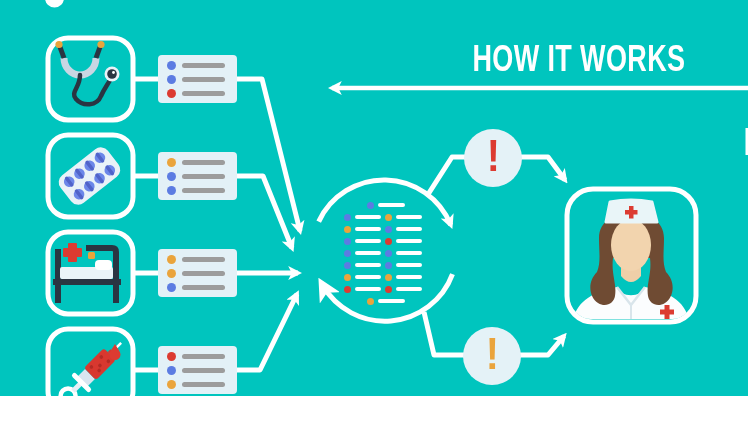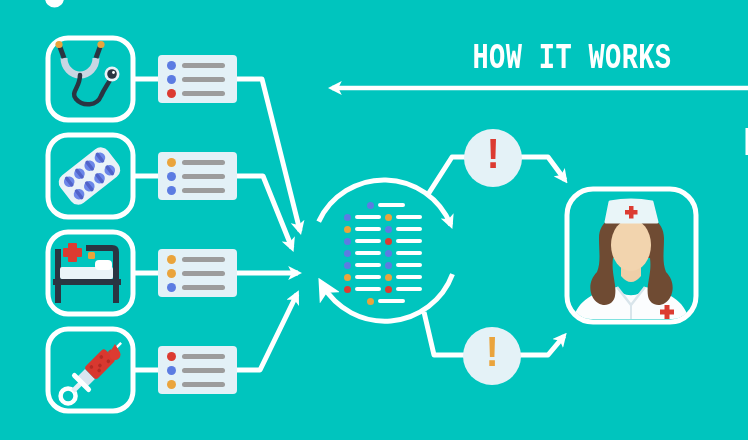--- a/index.html
+++ b/index.html
@@ -1,18 +1,18 @@
 <!DOCTYPE html>
 <html><head>
 <meta charset="utf-8">
 <style>
   html,body{margin:0;padding:0;}
   #stage{
-    position:relative;width:748px;height:440px;overflow:hidden;
-    background:#00C5BE;font-family:Liberation Mono, monospace;
+    position:relative;width:748px;height:396px;overflow:hidden;
+    background:#00C5BE;font-family:Liberation Sans, sans-serif;
   }
   #diagram-svg{position:absolute;left:0;top:0;z-index:1;}
   .card{
     position:absolute;left:158px;width:79px;height:48px;z-index:2;
     background:#E3F1F7;border-radius:4px;
     display:flex;flex-direction:column;justify-content:center;gap:5px;
     padding-left:9px;box-sizing:border-box;
   }
   .card-row{display:flex;align-items:center;gap:6px;}
   .dot{width:9px;height:9px;border-radius:50%;flex:none;}

